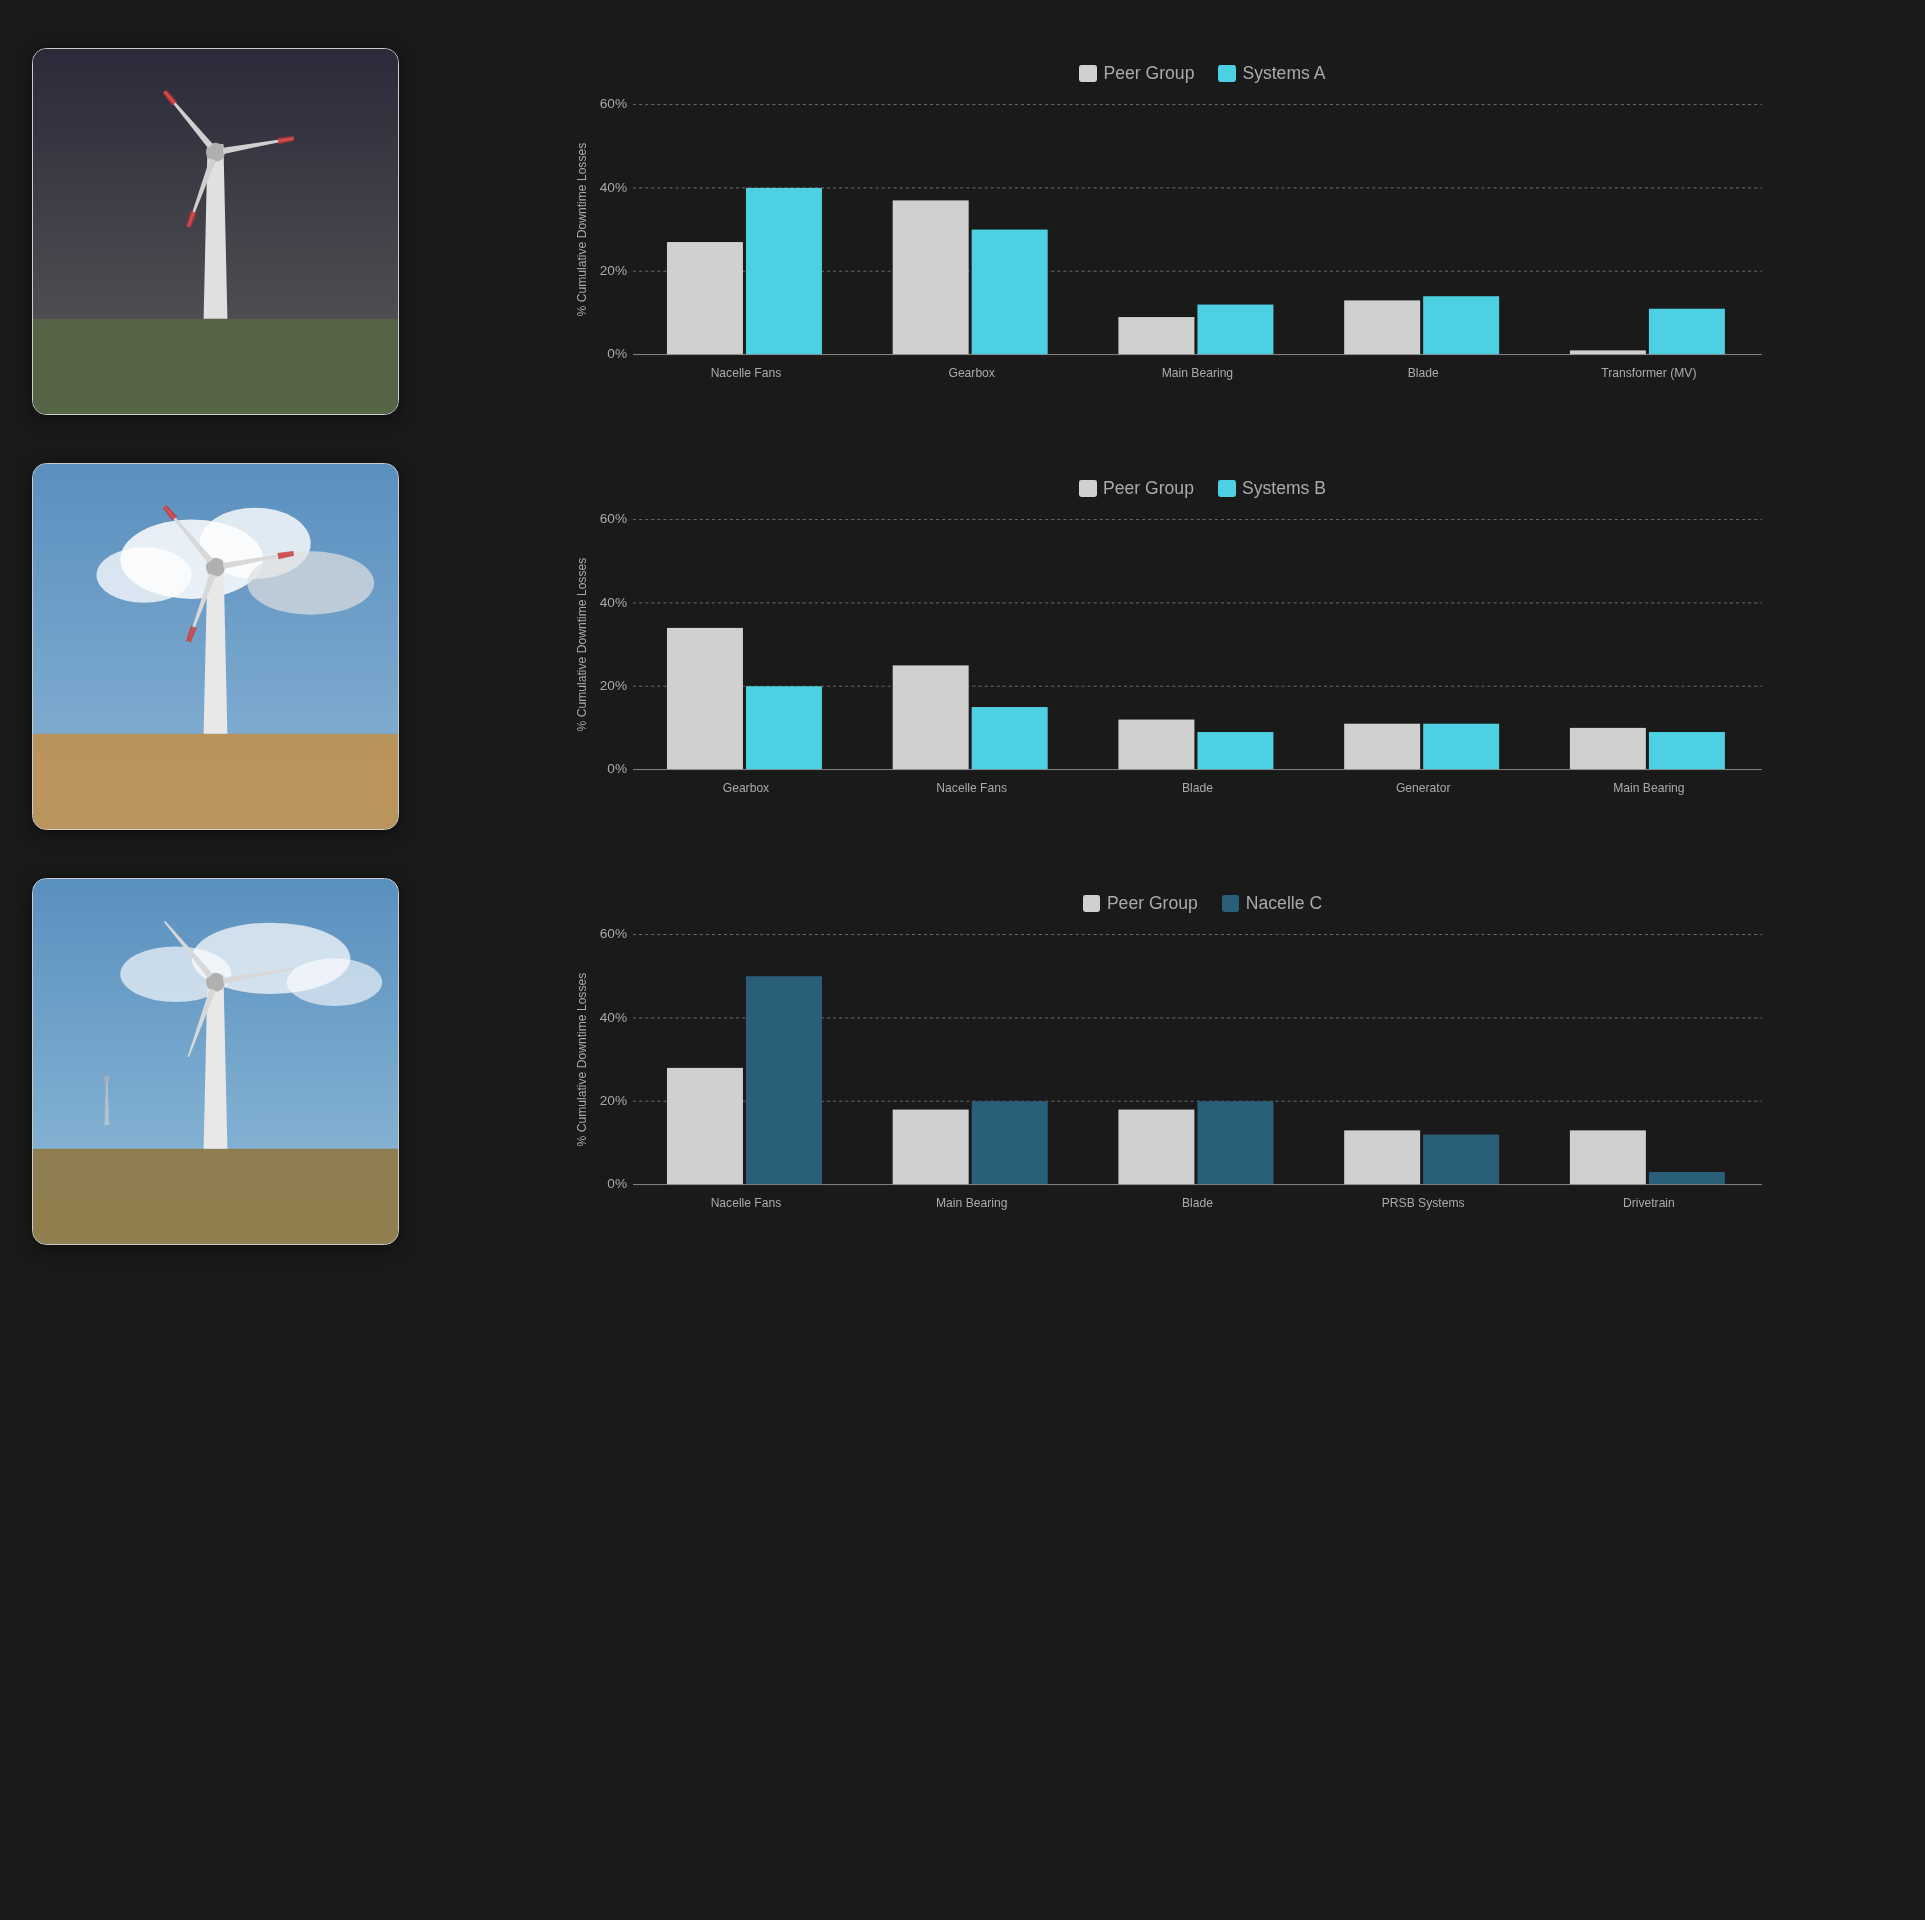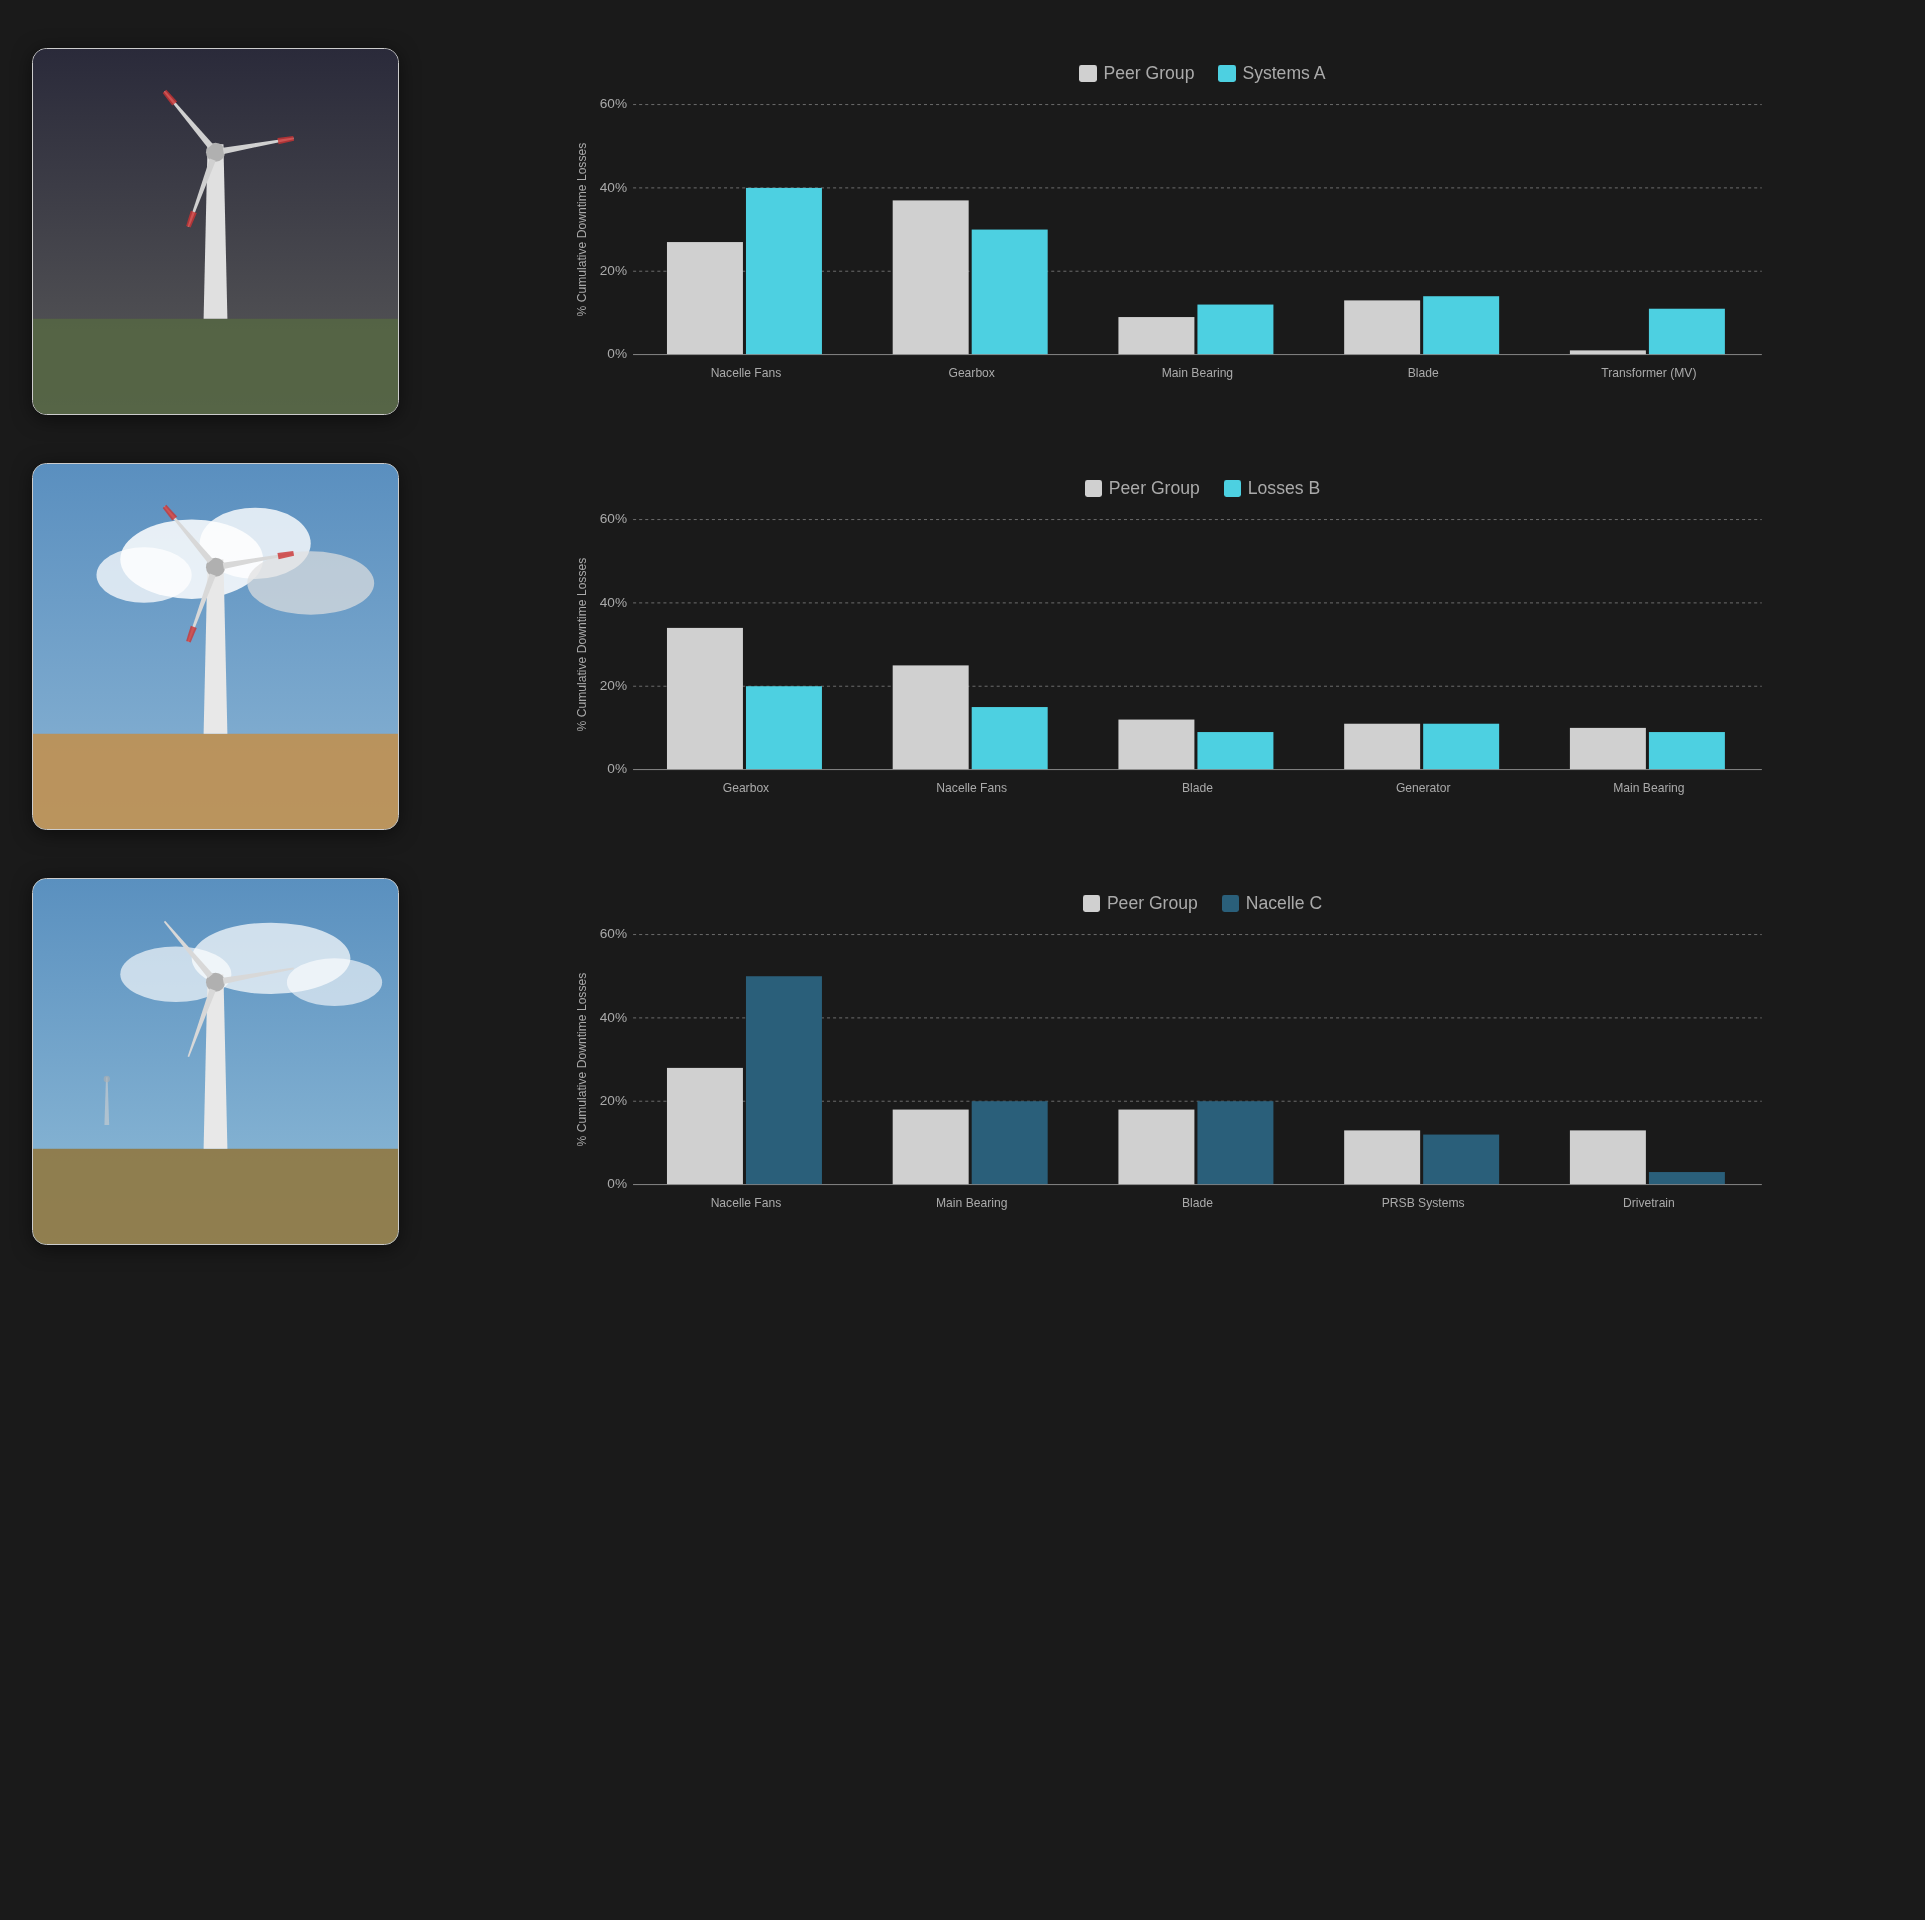--- a/index.html
+++ b/index.html
@@ -183,21 +183,21 @@
   </svg>
       </div>
       <div class="chart-area">
         <div class="chart-legend">
           <div class="legend-item">
     <span class="legend-color" style="background:#d0d0d0;"></span>
     <span class="legend-label">Peer Group</span>
   </div>
           <div class="legend-item">
     <span class="legend-color" style="background:#4dd0e1;"></span>
-    <span class="legend-label">Losses B</span>
+    <span class="legend-label">Systems B</span>
   </div>
         </div>
         <svg class="chart" viewBox="0 0 1600 400" preserveAspectRatio="xMidYMid meet">
           <rect width="1600" height="400" fill="#1a1a1a"></rect>
           <line x1="80" x2="1570" y1="340" y2="340" stroke="#888" stroke-width="1" stroke-dasharray="none"></line>
           <text x="72" y="345" text-anchor="end" fill="#aaa" font-size="18">0%</text>
           <line x1="80" x2="1570" y1="230" y2="230" stroke="#888" stroke-width="1" stroke-dasharray="4,4"></line>
           <text x="72" y="235" text-anchor="end" fill="#aaa" font-size="18">20%</text>
           <line x1="80" x2="1570" y1="120" y2="120" stroke="#888" stroke-width="1" stroke-dasharray="4,4"></line>
           <text x="72" y="125" text-anchor="end" fill="#aaa" font-size="18">40%</text>

